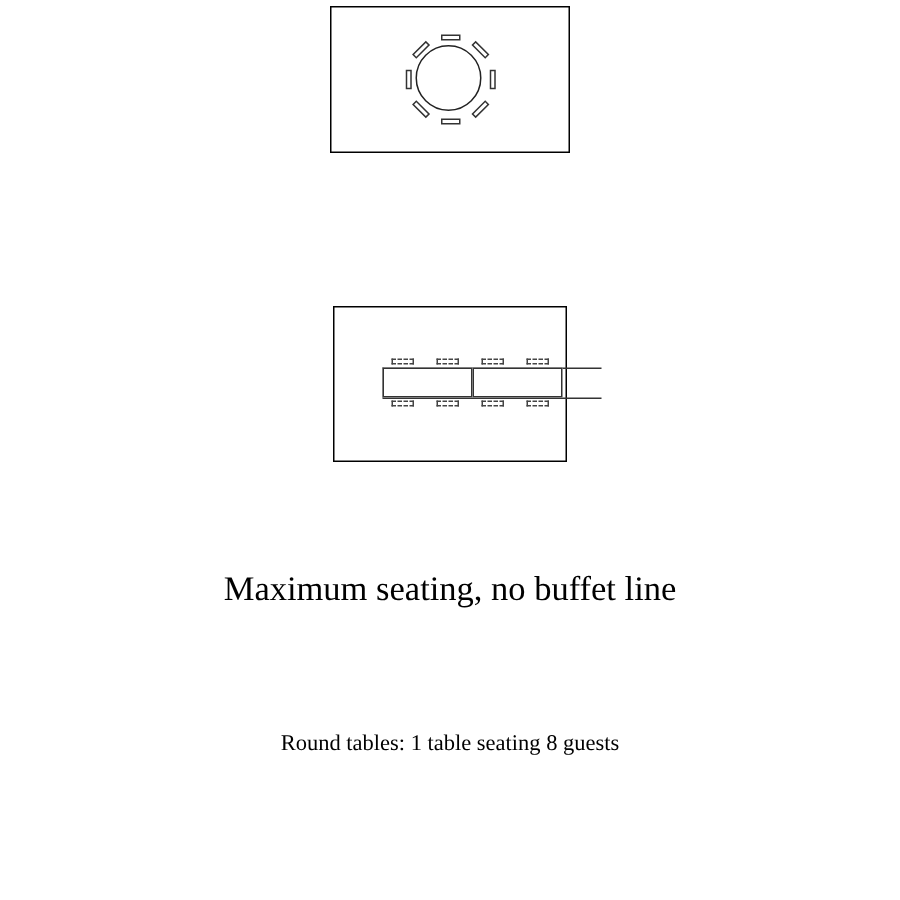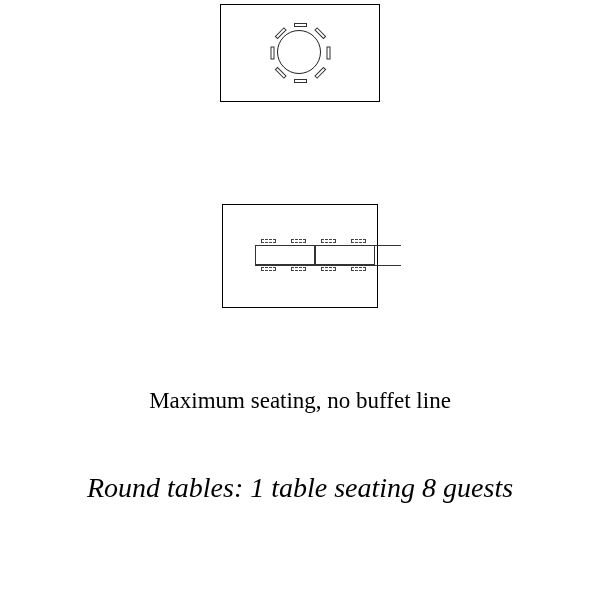--- a/index.html
+++ b/index.html
@@ -118,27 +118,26 @@
   
   .caption {
     position: absolute;
     left: 0;
     width: 600px;
     text-align: center;
     color: #000000;
     white-space: nowrap;
   }
   #caption-line-1 {
-    top: 388px;
+    top: 380px;
     font-size: 23px;
   }
   #caption-line-2 {
-    top: 472px;
-    font-size: 28px;
-    font-style: italic;
+    top: 488px;
+    font-size: 15px;
   }
   #caption-line-3 {
     top: 534px;
     font-size: 23px;
   }
 </style>
 </head>
 <body>
 
 <div id="page">

